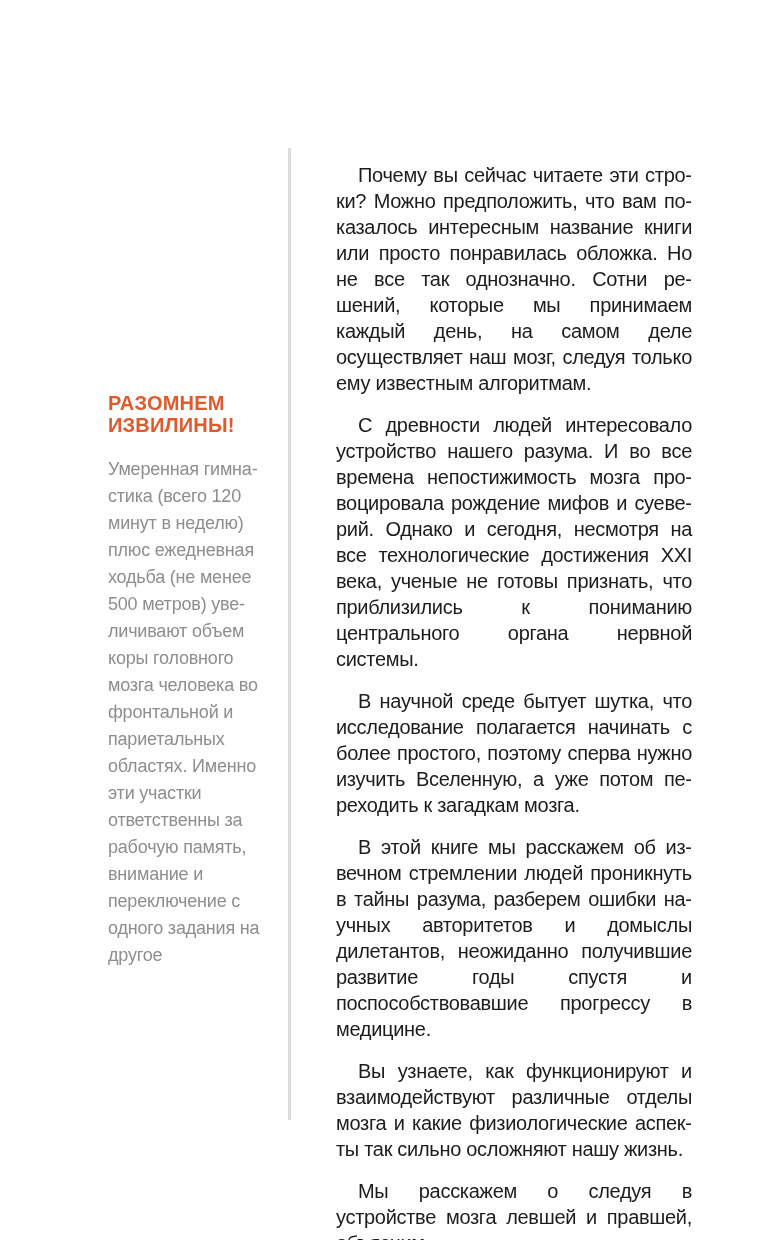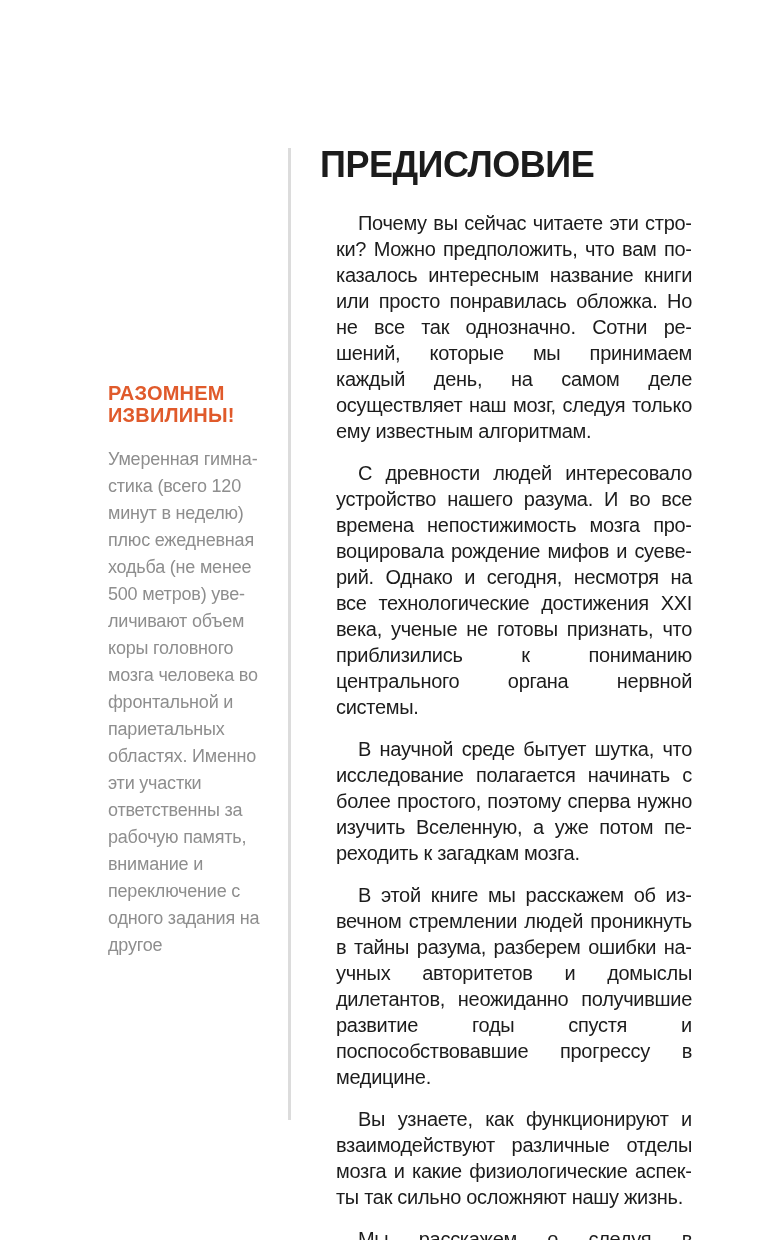--- a/index.html
+++ b/index.html
@@ -23,21 +23,21 @@
     height: 972px;
     background: var(--divider, #dcdcdc);
   }
   .margin-note {
     position: absolute;
     left: 108px;
     top: 376px;
     width: 162px;
   }
   .margin-note-heading {
-    margin: 6px 0 20px 0;
+    margin: 16px 0 20px 0;
     font-size: 20px;
     line-height: 22px;
     font-weight: bold;
     letter-spacing: 0.2px;
     color: var(--accent, #e05a2b);
     text-transform: uppercase;
   }
   .margin-note-text {
     margin: 0;
     font-size: 18px;
@@ -78,21 +78,20 @@
 <div class="book-page">
 
   <div class="column-divider"></div>
 
   <aside class="margin-note">
     <h2 class="margin-note-heading">РАЗОМНЕМ ИЗВИЛИНЫ!</h2>
     <p class="margin-note-text">Умеренная гимна­стика (всего 120 минут в неделю) плюс ежедневная ходьба (не менее 500 метров) уве­личивают объем коры головного мозга человека во фронтальной и париетальных областях. Именно эти участки ответственны за рабочую память, внимание и переключение с одного задания на другое</p>
   </aside>
 
   <main class="main-column">
-    <h1 class="page-title">ПРЕДИСЛОВИЕ</h1>
     <p class="body-paragraph">Почему вы сейчас читаете эти стро­ки? Можно предположить, что вам по­казалось интересным название кни­ги или просто понравилась обложка. Но не все так однозначно. Сотни ре­шений, которые мы принимаем каждый день, на самом деле осуществляет наш мозг, следуя только ему известным ал­горитмам.</p>
     <p class="body-paragraph">С древности людей интересовало устройство нашего разума. И во все времена непостижимость мозга про­воцировала рождение мифов и суеве­рий. Однако и сегодня, несмотря на все технологические достижения XXI века, ученые не готовы признать, что прибли­зились к пониманию центрального ор­гана нервной системы.</p>
     <p class="body-paragraph">В научной среде бытует шутка, что исследование полагается начинать с более простого, поэтому сперва нуж­но изучить Вселенную, а уже потом пе­реходить к загадкам мозга.</p>
     <p class="body-paragraph">В этой книге мы расскажем об из­вечном стремлении людей проникнуть в тайны разума, разберем ошибки на­учных авторитетов и домыслы дилетан­тов, неожиданно получившие разви­тие годы спустя и поспособствовавшие прогрессу в медицине.</p>
     <p class="body-paragraph">Вы узнаете, как функционируют и взаимодействуют различные отделы мозга и какие физиологические аспек­ты так сильно осложняют нашу жизнь.</p>
     <p class="body-paragraph">Мы расскажем о следуя в устройстве мозга левшей и правшей, объясним,</p>
   </main>
 
 </div>
 

